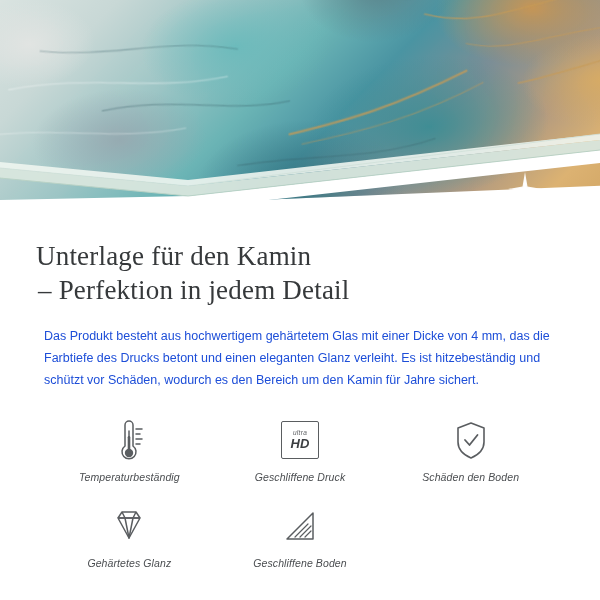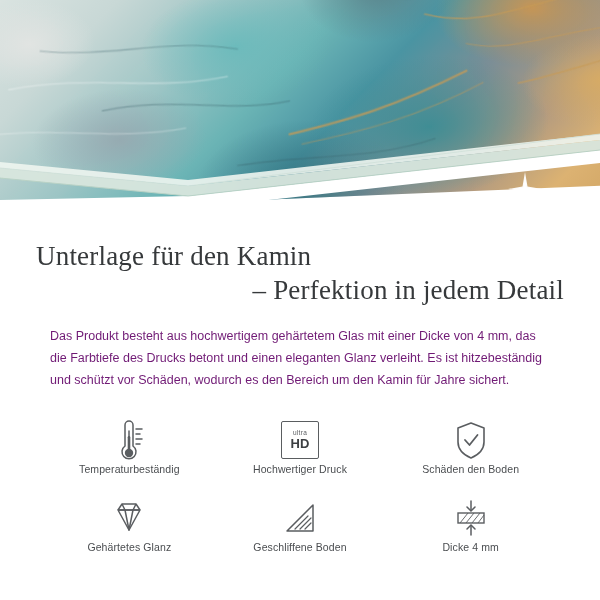--- a/index.html
+++ b/index.html
@@ -94,51 +94,53 @@
   .headline {
     font-family: "Liberation Serif", serif;
     font-size: 27px;
     line-height: 34px;
     font-weight: normal;
     color: #36393b;
     margin: 0 0 18px 0;
     letter-spacing: 0.2px;
   }
   .headline .line { display: block; }
-  .headline .line2 { padding-left: 2px; text-align: right; }
+  .headline .line2 { padding-left: 2px; }
 
   .body-copy {
     font-size: 12.5px;
     line-height: 22px;
-    color: #701a75;
-    margin: 14px;
+    color: #1d4ed8;
+    margin: 8px;
     max-width: 530px;
   }
 
   
   .features {
     margin-top: 26px;
     display: grid;
     grid-template-columns: repeat(3, 1fr);
     grid-row-gap: 20px;
     padding: 0 8px;
   }
   .feature {
     display: flex;
     flex-direction: column;
     align-items: center;
     justify-content: flex-start;
+    font-style: italic;
   }
   .feature-icon {
     height: 46px;
     display: flex;
     align-items: center;
     justify-content: center;
   }
   .feature-label {
+    margin-top: 8px;
     font-size: 10.5px;
     color: #4a4d50;
     text-align: center;
     letter-spacing: 0.1px;
   }
   .hd-box {
     width: 36px;
     height: 36px;
     border: 1.6px solid #5a5d60;
     border-radius: 2px;
@@ -233,21 +235,21 @@
       <div class="feature-label">Temperaturbeständig</div>
     </div>
 
     <div class="feature">
       <div class="feature-icon">
         <div class="hd-box">
           <span class="ultra">ultra</span>
           <span class="hd">HD</span>
         </div>
       </div>
-      <div class="feature-label">Hochwertiger Druck</div>
+      <div class="feature-label">Geschliffene Druck</div>
     </div>
 
     <div class="feature">
       <div class="feature-icon">
         <svg width="40" height="44" viewBox="0 0 40 44">
           <path d="M20 5 L33 10 V24 C33 32 27 37 20 40 C13 37 7 32 7 24 V10 Z" fill="none" stroke="#5a5d60" stroke-width="1.6" stroke-linejoin="round"></path>
           <path d="M14 22 L18.5 27 L26.5 17" fill="none" stroke="#5a5d60" stroke-width="1.8" stroke-linecap="round" stroke-linejoin="round"></path>
         </svg>
       </div>
       <div class="feature-label">Schäden den Boden</div>
@@ -274,35 +276,15 @@
           <g stroke="#5a5d60" stroke-width="1.2" stroke-linecap="round">
             <line x1="15" y1="31" x2="28" y2="18"></line>
             <line x1="20" y1="31" x2="31" y2="20"></line>
             <line x1="25" y1="31" x2="31" y2="25"></line>
           </g>
         </svg>
       </div>
       <div class="feature-label">Geschliffene Boden</div>
     </div>
 
-    <div class="feature">
-      <div class="feature-icon">
-        <svg width="40" height="42" viewBox="0 0 40 42">
-          <g stroke="#5a5d60" stroke-width="1.5" stroke-linecap="round" fill="none">
-            <line x1="20" y1="4" x2="20" y2="13"></line>
-            <path d="M16 10 L20 14 L24 10"></path>
-            <line x1="20" y1="38" x2="20" y2="29"></line>
-            <path d="M16 32 L20 28 L24 32"></path>
-          </g>
-          <rect x="7" y="16" width="26" height="10" fill="none" stroke="#5a5d60" stroke-width="1.4"></rect>
-          <g stroke="#5a5d60" stroke-width="1" opacity="0.9">
-            <line x1="9" y1="26" x2="17" y2="16"></line>
-            <line x1="15" y1="26" x2="23" y2="16"></line>
-            <line x1="21" y1="26" x2="29" y2="16"></line>
-            <line x1="27" y1="26" x2="33" y2="18"></line>
-          </g>
-        </svg>
-      </div>
-      <div class="feature-label">Dicke 4 mm</div>
-    </div>
 
   </div>
 </div>
 
 </body></html>

